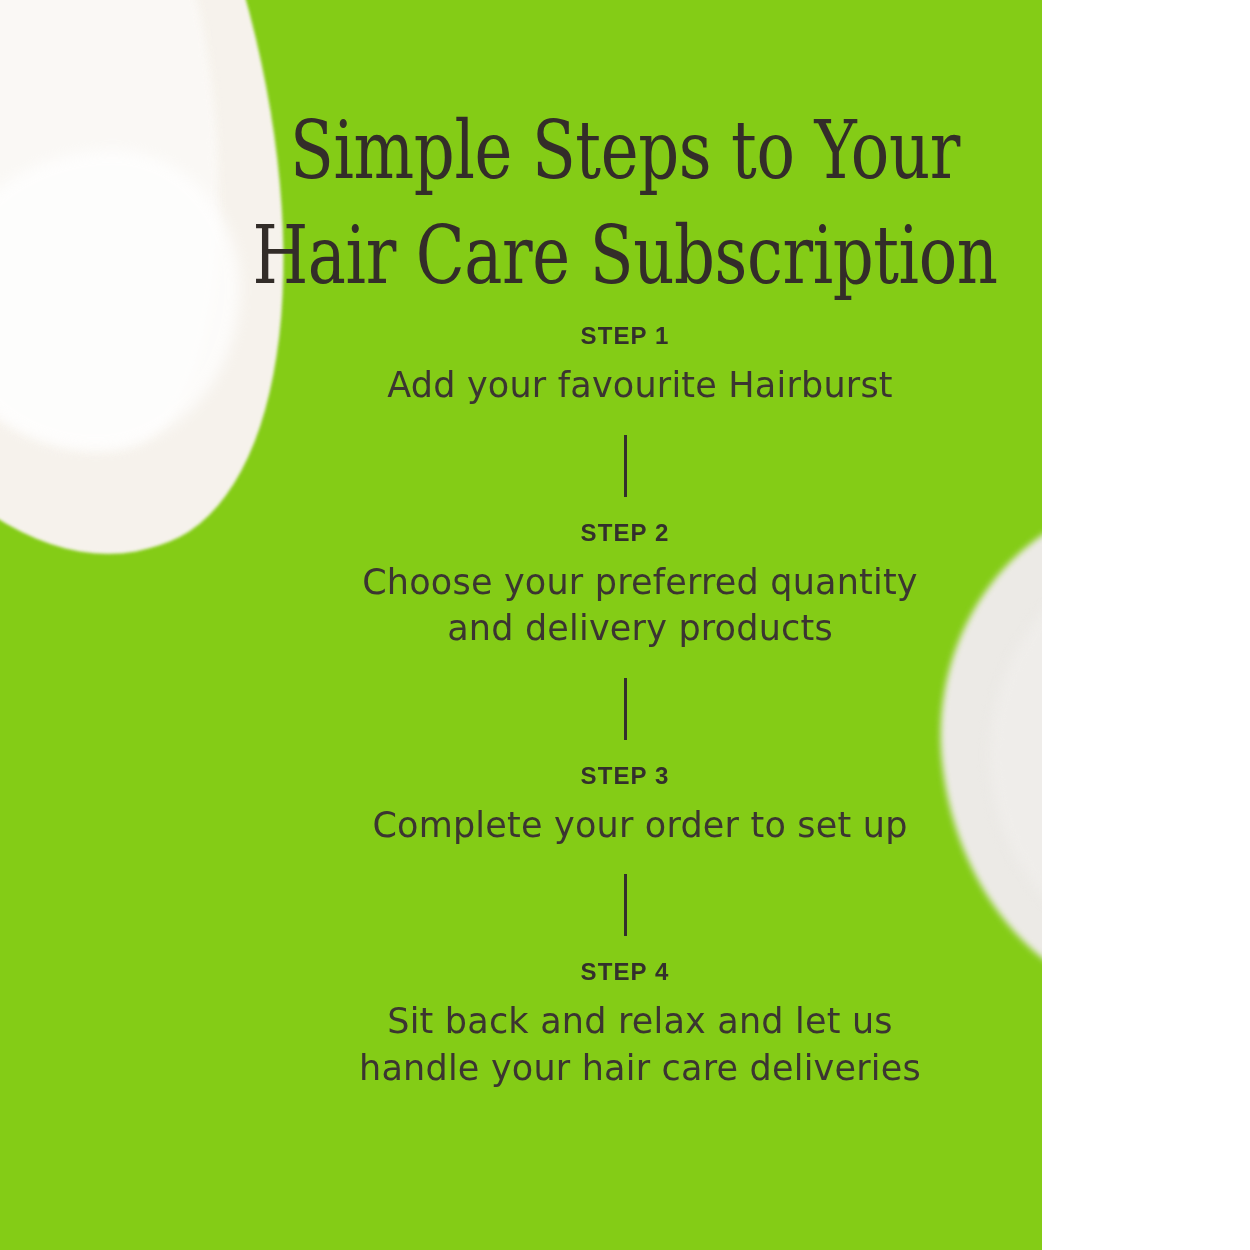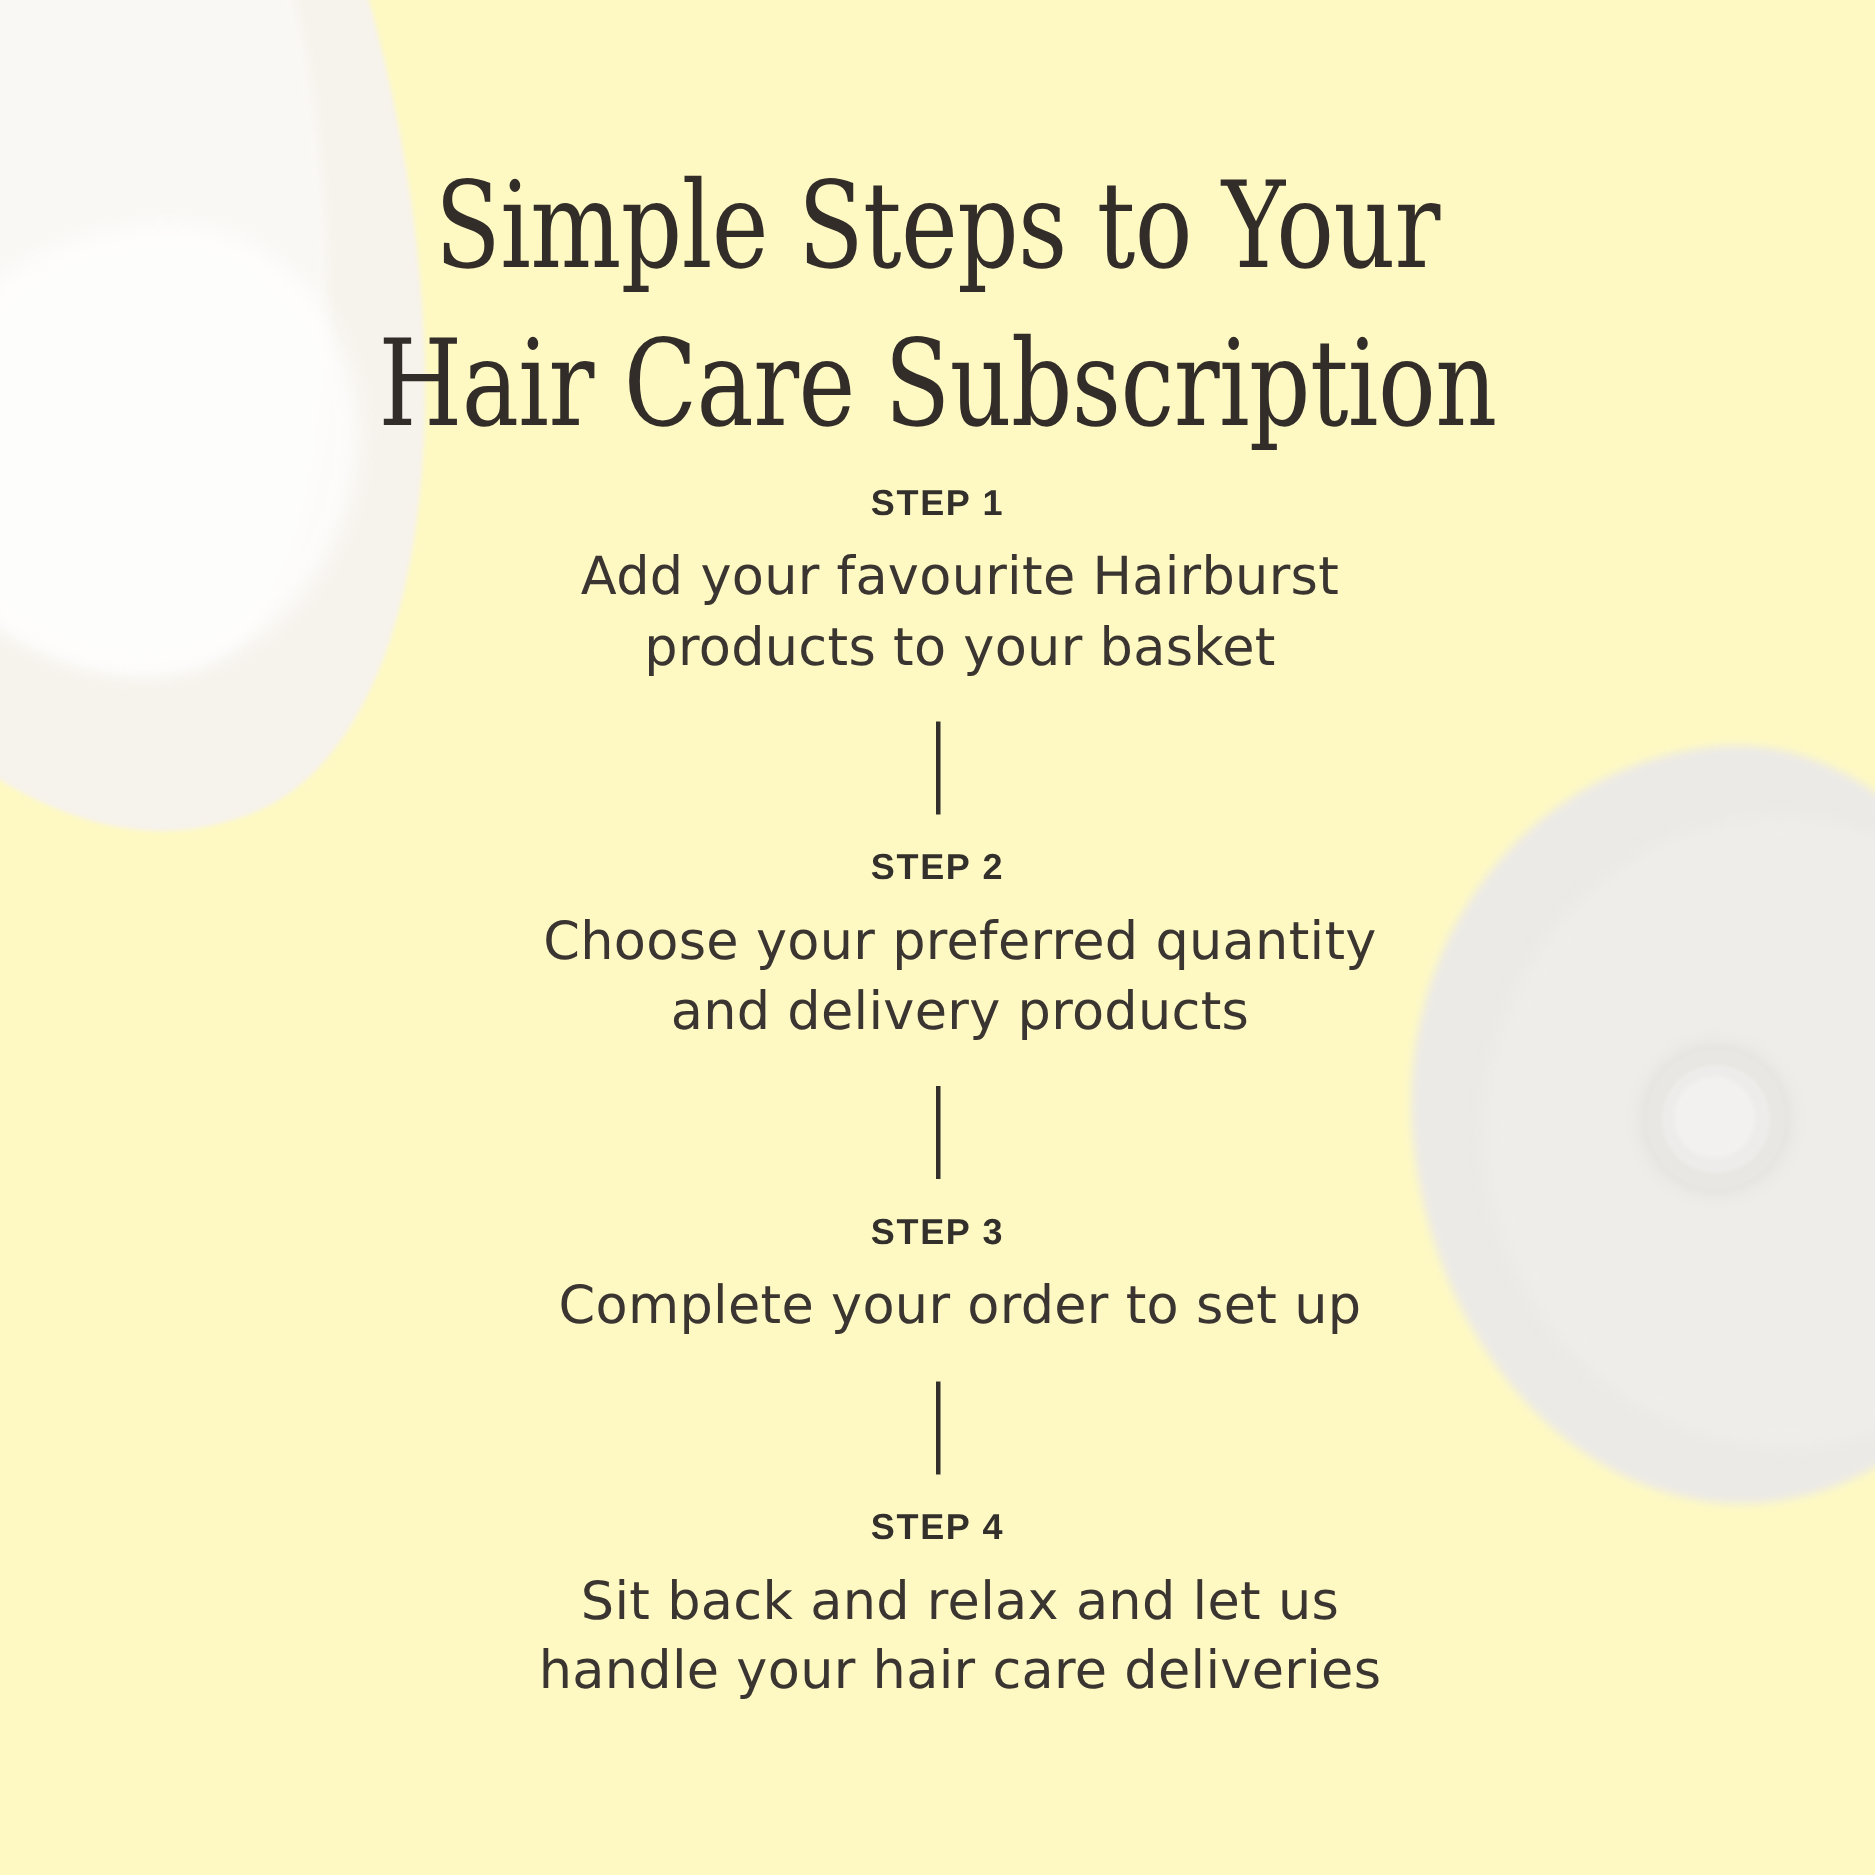--- a/index.html
+++ b/index.html
@@ -10,23 +10,23 @@
 
   body {
     width: 1250px;
     height: 1250px;
     overflow: hidden;
     font-family: "Liberation Sans", sans-serif;
   }
 
   #poster {
     position: relative;
-    width: 1250px;
+    width: 1042px;
     height: 1250px;
-    background: #fef9c3;
+    background: #84cc16;
     overflow: hidden;
   }
 
   
   .blob-layer {
     position: absolute;
     inset: 0;
     pointer-events: none;
   }
 
@@ -210,21 +210,20 @@
       <span class="headline-line">Simple Steps to Your</span>
       <span class="headline-line">Hair Care Subscription</span>
     </h1>
 
     <div class="steps">
 
       <div class="step">
         <div class="step-label">STEP 1</div>
         <p class="step-text">
           <span class="ln">Add your favourite Hairburst</span>
-          <span class="ln">products to your basket</span>
         </p>
       </div>
 
       <div class="connector"></div>
 
       <div class="step">
         <div class="step-label">STEP 2</div>
         <p class="step-text">
           <span class="ln">Choose your preferred quantity</span>
           <span class="ln">and delivery products</span>

